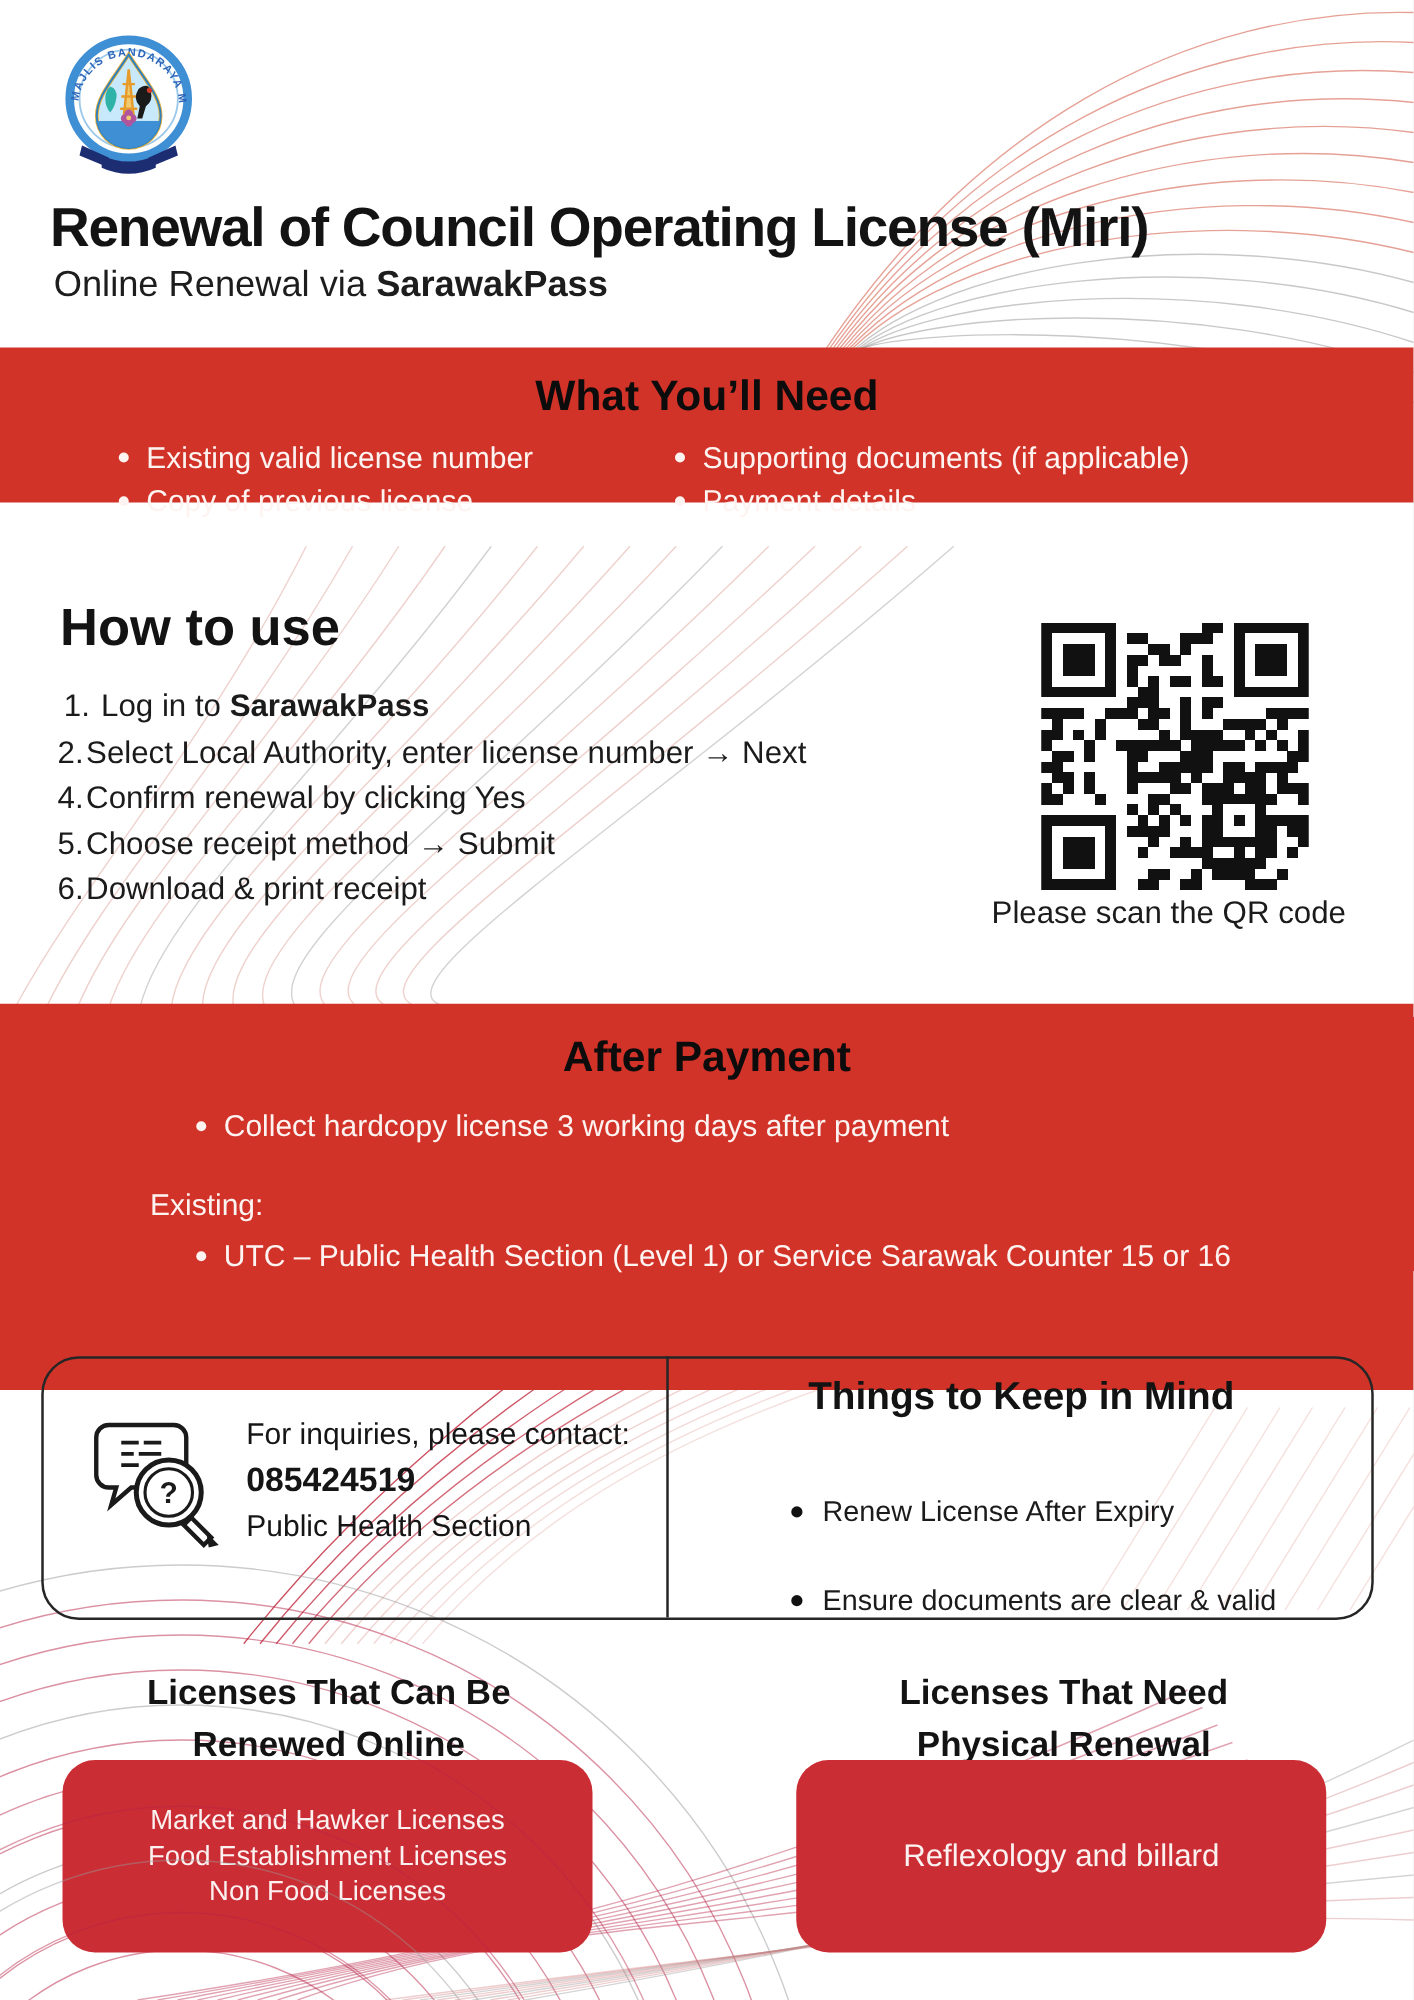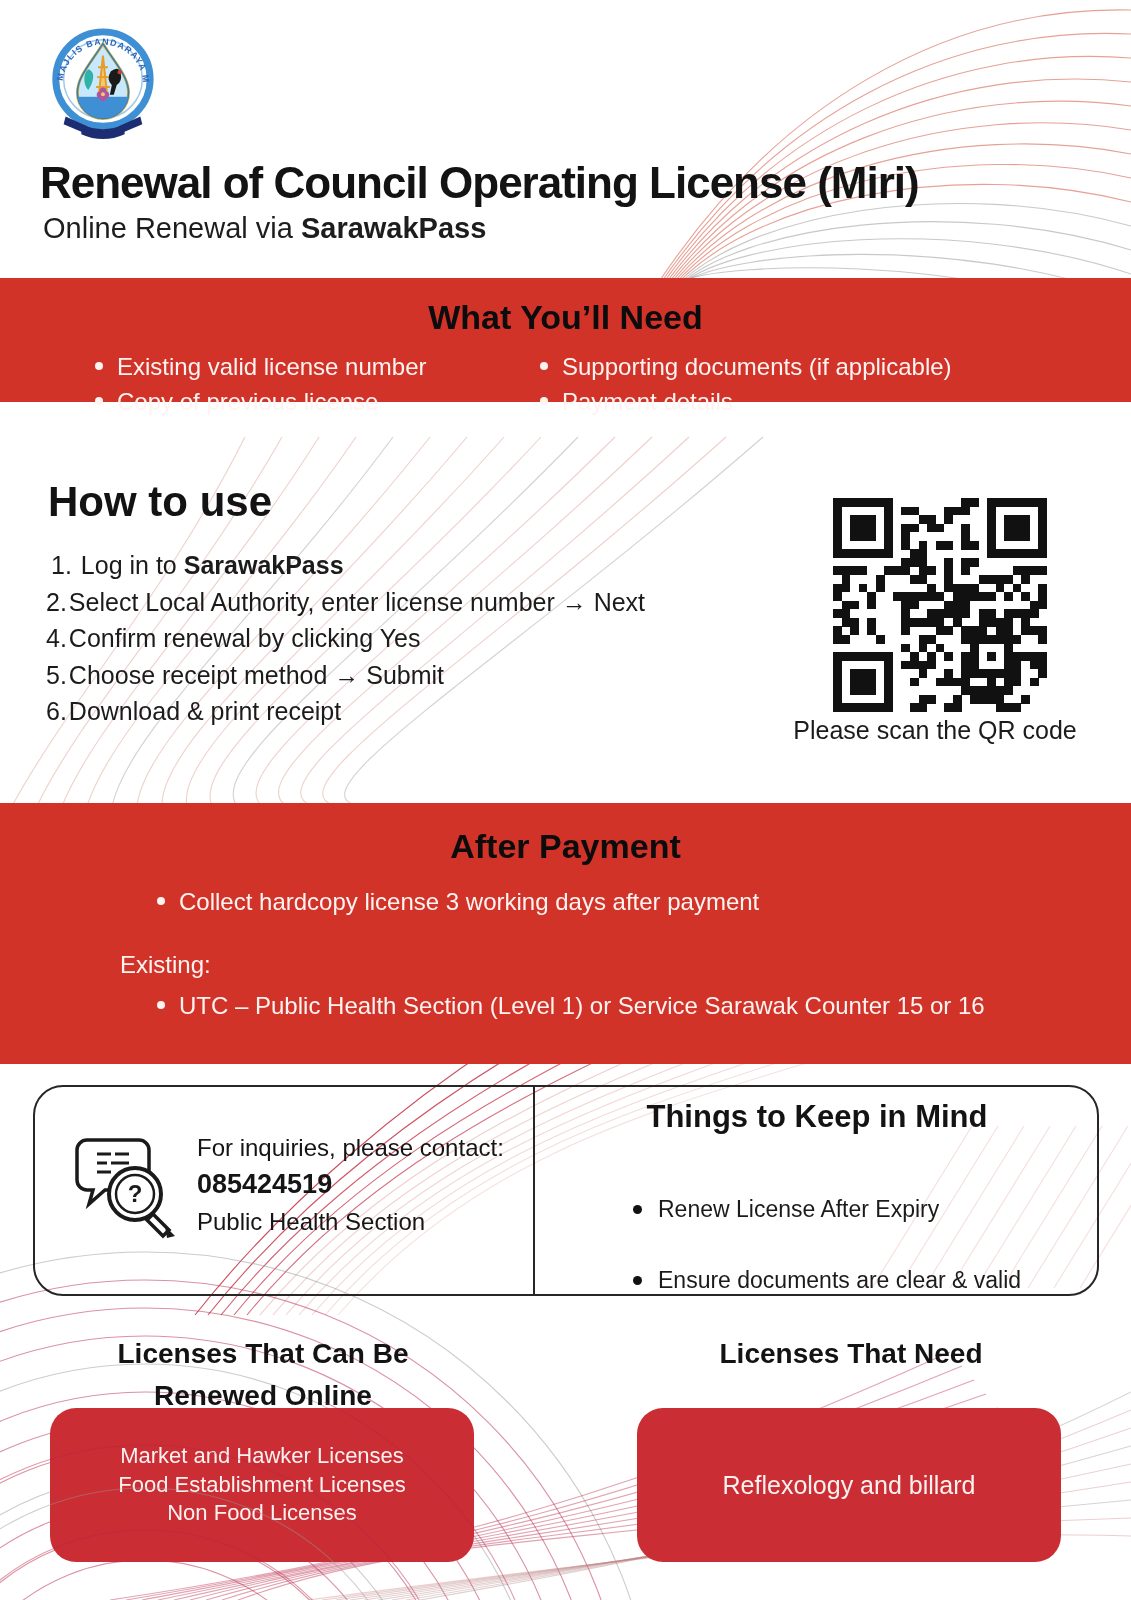--- a/index.html
+++ b/index.html
@@ -13,21 +13,21 @@
   
   .logo{position:absolute;left:42px;top:24px;width:118px;height:120px;}
   .title{position:absolute;left:40px;top:158px;width:1070px;font-size:44px;font-weight:800;
          letter-spacing:-1px;color:#131313;white-space:nowrap;}
   .subtitle{position:absolute;left:43px;top:212px;font-size:29px;color:#1d1d1d;}
   .subtitle b{font-weight:700;}
 
   
   .band{position:absolute;left:0;width:1131px;background:var(--red);}
   .band1{top:278px;height:124px;}
-  .band2{top:803px;height:261px;}
+  .band2{top:803px;height:309px;}
   .band-heading{position:absolute;width:100%;text-align:center;font-size:34px;font-weight:800;color:#0c0c0c;}
   .band1 .band-heading{top:20px;}
   .band2 .band-heading{top:24px;}
   .bullet-row{position:absolute;display:flex;align-items:flex-start;color:#fdf4f2;font-size:24px;line-height:29px;}
   .bdot{flex:0 0 auto;width:8px;height:8px;border-radius:50%;background:#fdf4f2;margin:10px 14px 0 0;}
   .wn-l1{left:95px;top:74px;} .wn-l2{left:95px;top:109px;}
   .wn-r1{left:540px;top:74px;} .wn-r2{left:540px;top:109px;}
   .ap-b1{left:157px;top:84px;}
   .ap-loc{position:absolute;left:120px;top:148px;font-size:24px;color:#fdf4f2;}
   .ap-b2{left:157px;top:188px;}
@@ -495,20 +495,21 @@
           </div>
       </div>
     </div>
 
     <div class="col-heading left">
       <div>Licenses That Can Be</div>
       <div>Renewed Online</div>
     </div>
     <div class="col-heading right">
       <div>Licenses That Need</div>
+      <div>Physical Renewal</div>
     </div>
 
     <div class="redbox left">
       <div>Market and Hawker Licenses</div>
       <div>Food Establishment Licenses</div>
       <div>Non Food Licenses</div>
     </div>
     <div class="redbox right">
       <div>Reflexology and billard</div>
     </div>

